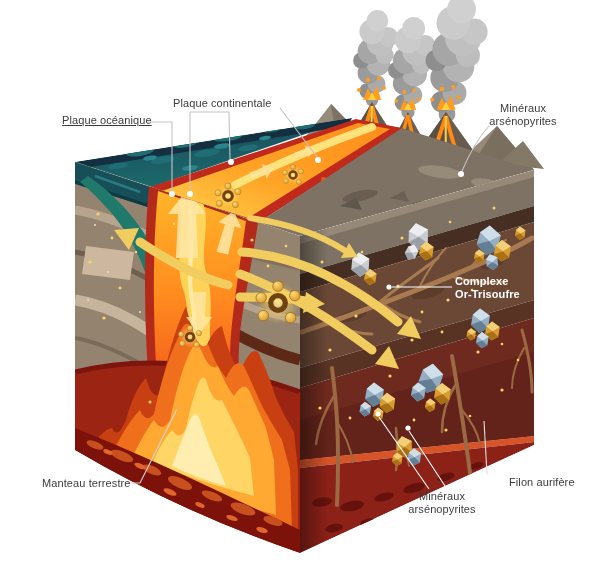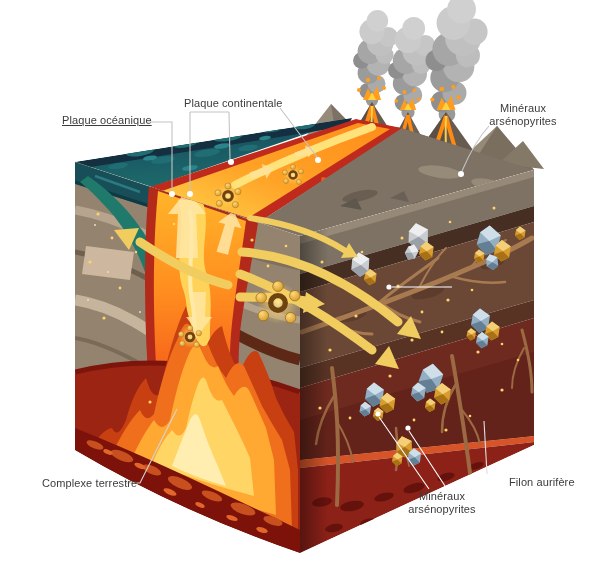--- a/index.html
+++ b/index.html
@@ -431,20 +431,22 @@
         <circle cx="231" cy="162" r="3"></circle>
     <circle cx="318" cy="160" r="3"></circle>
         <circle cx="461" cy="174" r="3"></circle>
         <circle cx="389" cy="287" r="2.6"></circle>
     <circle cx="378" cy="414" r="2.6"></circle>
         <circle cx="408" cy="428" r="2.6"></circle>
   </g>
 </svg>
 
 <div class="label" style="left:62px;top:114px;text-decoration:underline;">Plaque océanique</div>
-<div class="label" style="left:144px;top:97px;padding-left:40px;">Plaque continentale</div>
+<div class="label" style="left:133px;top:97px;padding-left:40px;">Plaque continentale</div>
 <div class="label center" style="left:478px;top:102px;width:90px;">Minéraux
 arsénopyrites</div>
-<div class="label" style="left:42px;top:477px;">Complexe terrestre</div>
+<div class="label white" style="left:455px;top:275px;">Complexe
+Or-Trisoufre</div>
+<div class="label" style="left:42px;top:477px;">Manteau terrestre</div>
 <div class="label center" style="left:397px;top:490px;width:90px;">Minéraux
 arsénopyrites</div>
 <div class="label" style="left:481px;top:476px;padding-left:28px;">Filon aurifère</div>
 </div>
 
 </body></html>

